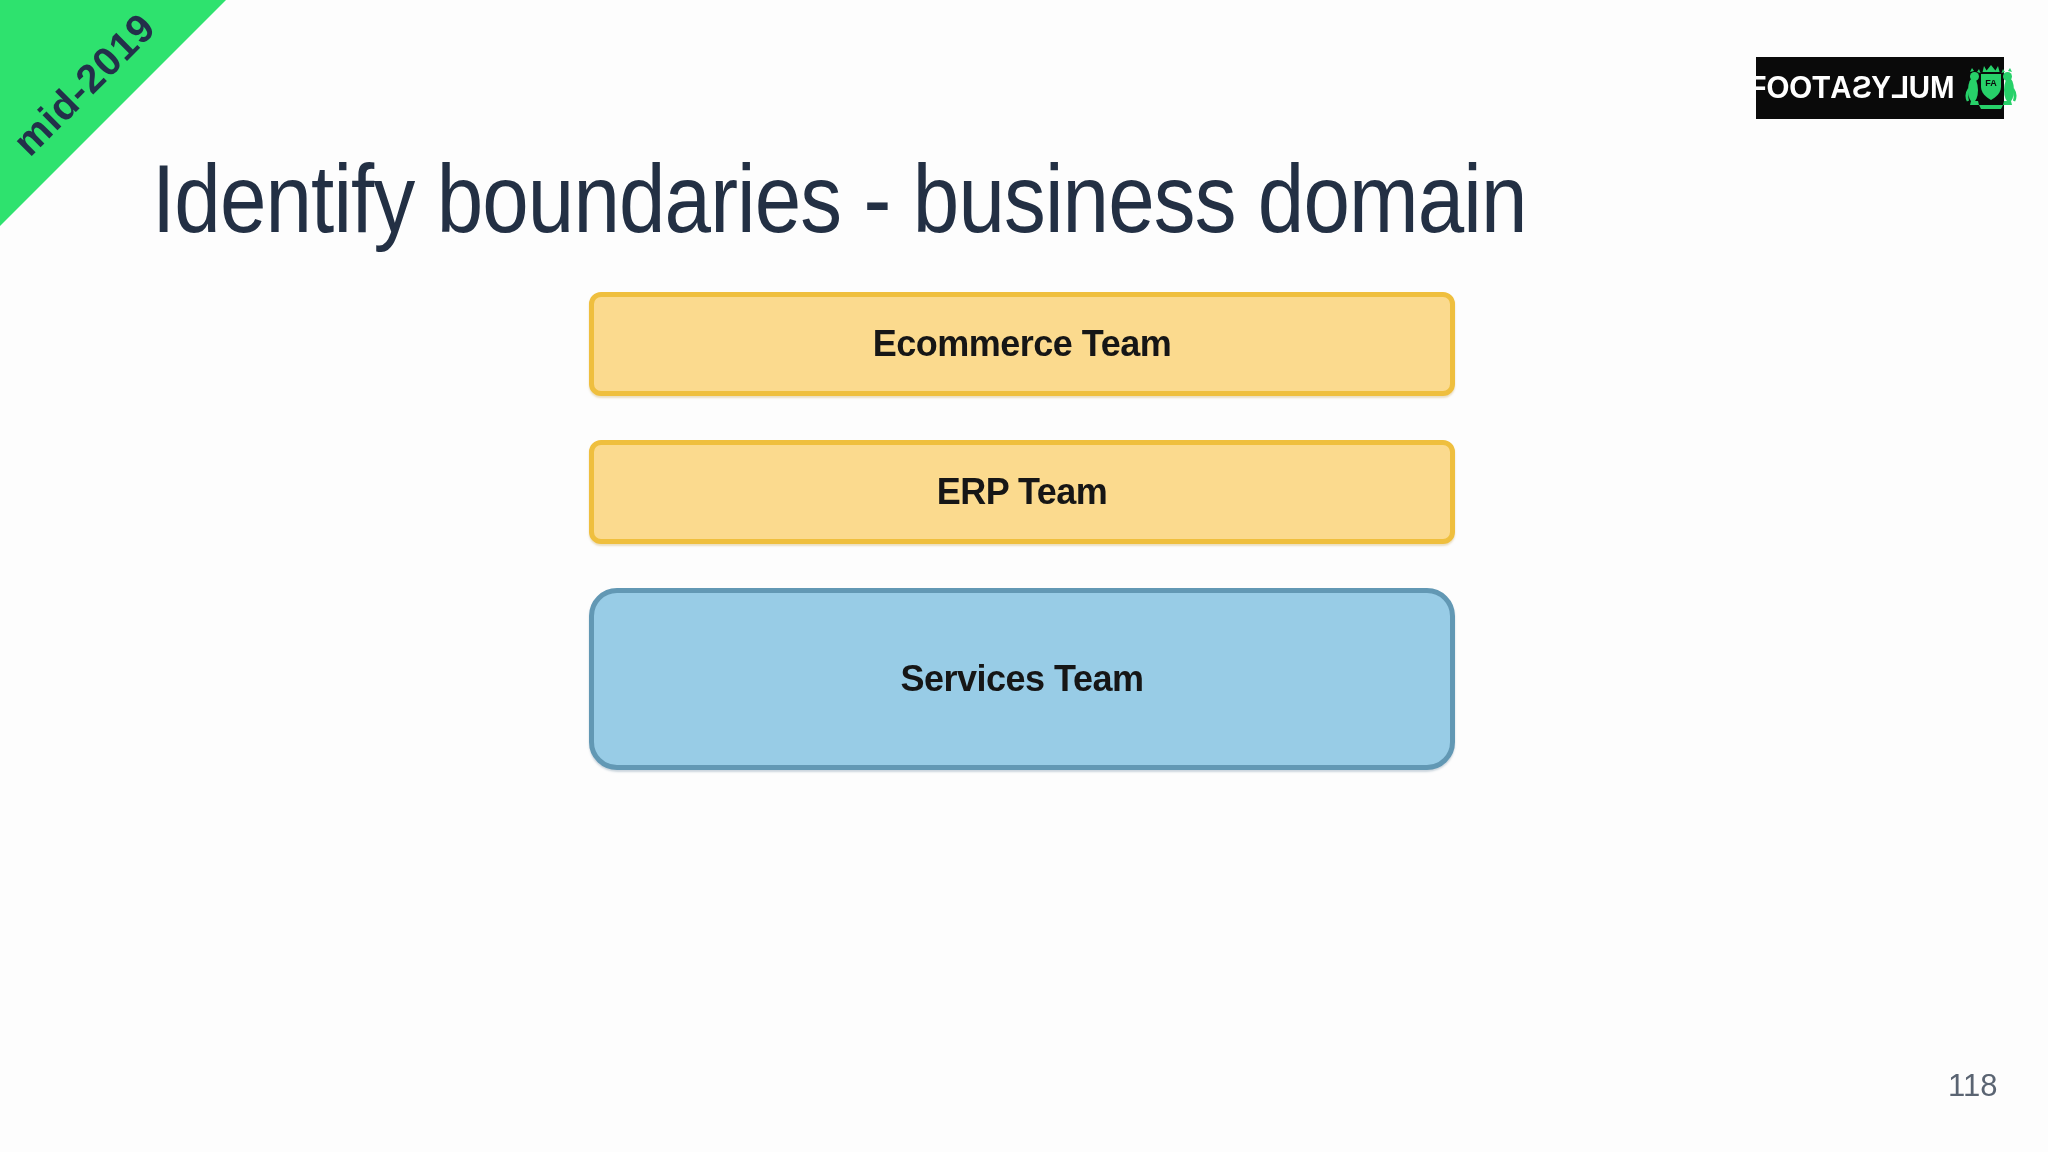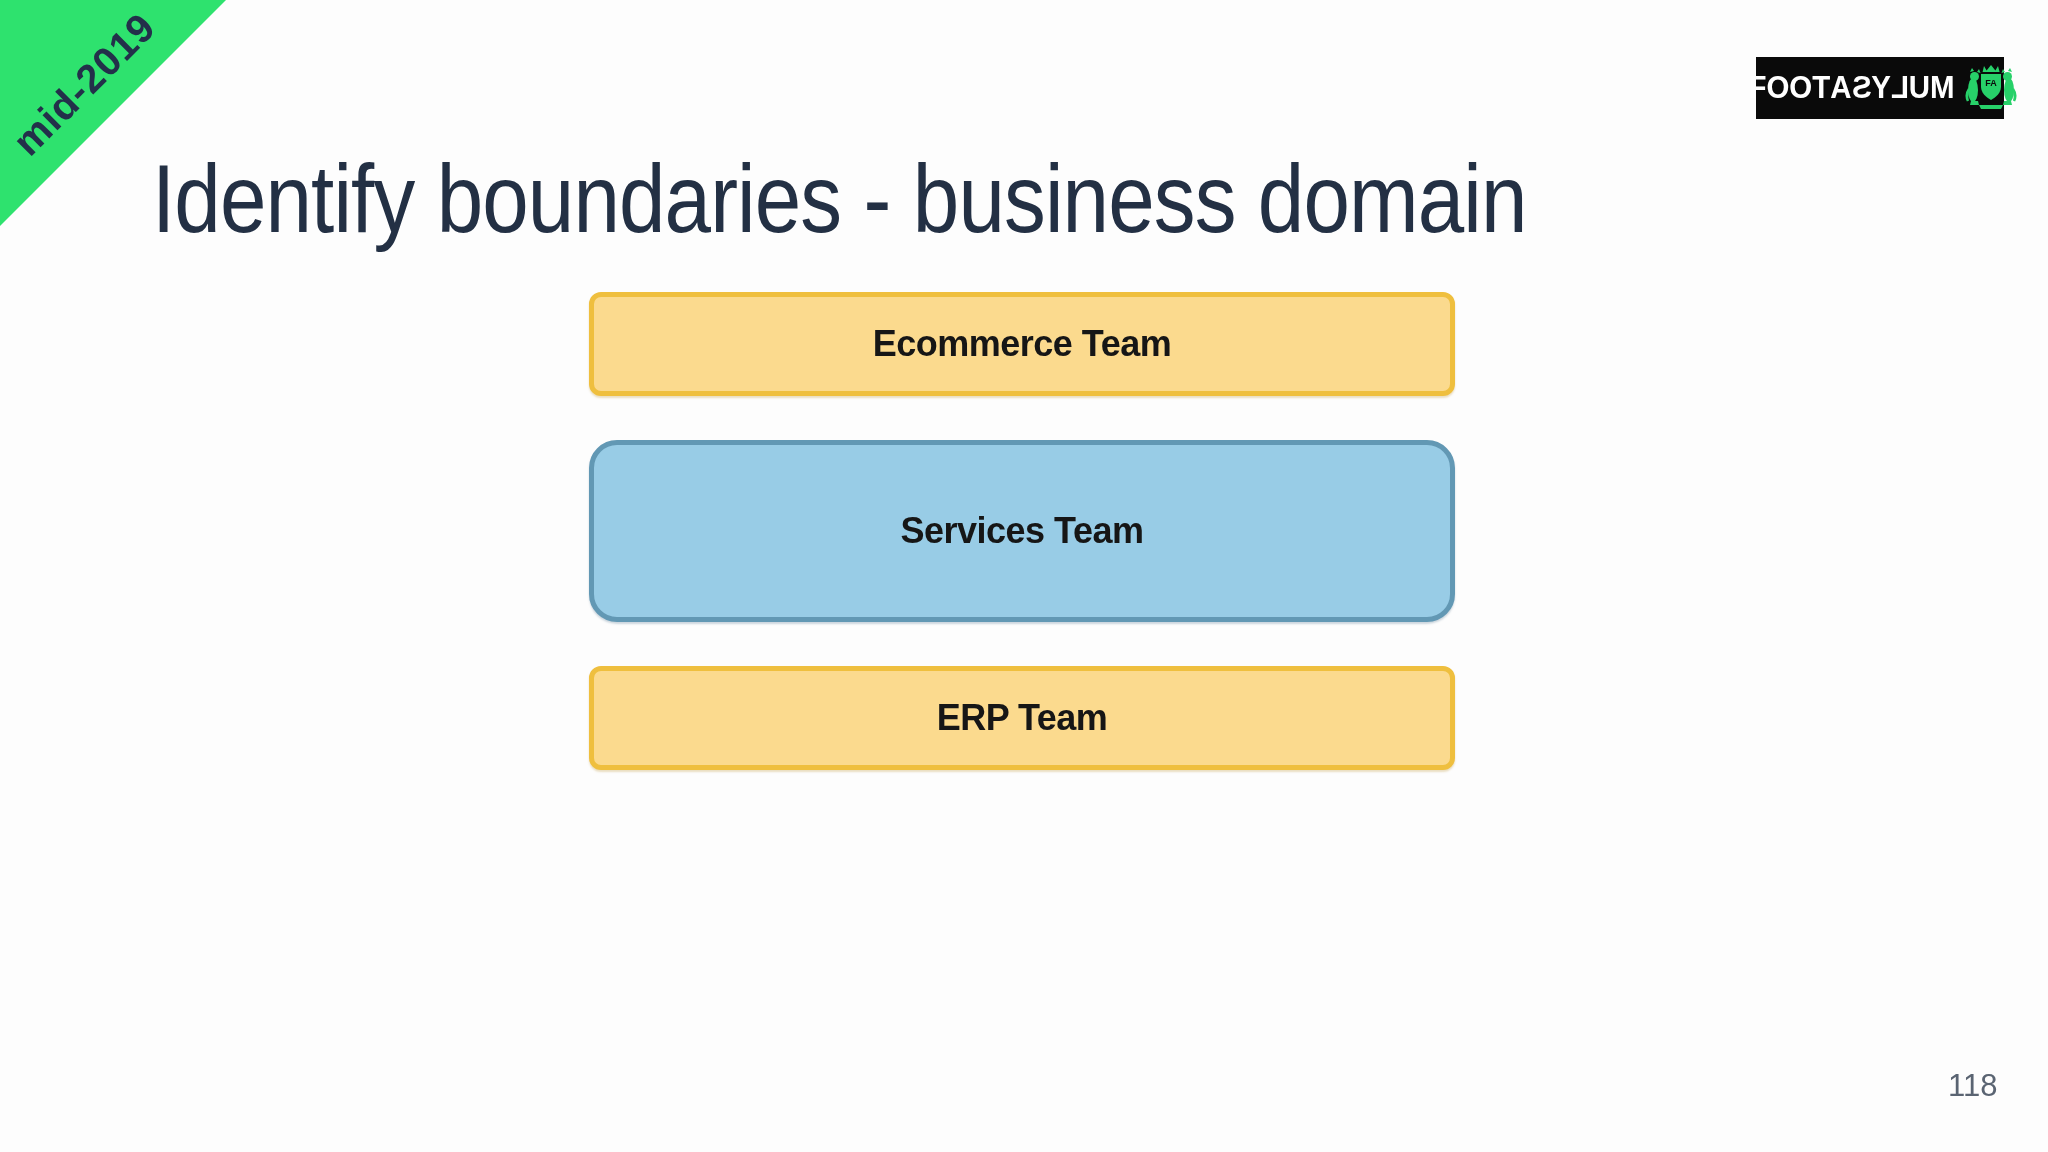--- a/index.html
+++ b/index.html
@@ -165,21 +165,21 @@
     <text x="26" y="23" text-anchor="middle" font-size="9" font-weight="bold" font-family="Liberation Sans, sans-serif" fill="#0a0a0a">FA</text>
   </svg>
 </div>
 
 <h1 class="title">Identify boundaries - business domain</h1>
 
 <div class="teams" id="teams">
     <div class="team-box yellow">
       <span>Ecommerce Team</span>
     </div>
+    <div class="team-box yellow">
+      <span>ERP Team</span>
+    </div>
     <div class="team-box blue">
       <span>Services Team</span>
-    </div>
-    <div class="team-box yellow">
-      <span>ERP Team</span>
     </div>
   </div>
 
 <div class="page-number">118</div>
 
 </body></html>

